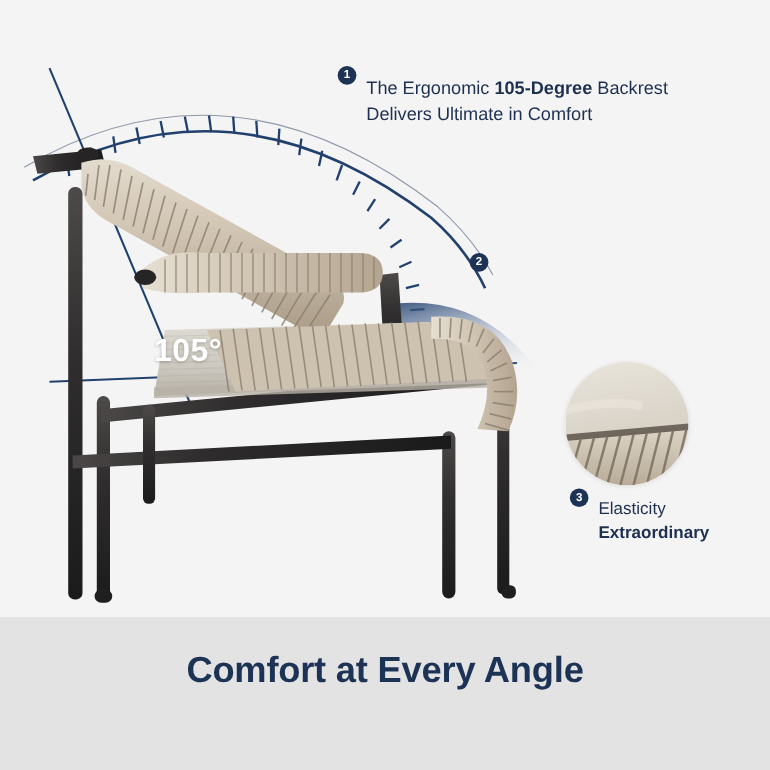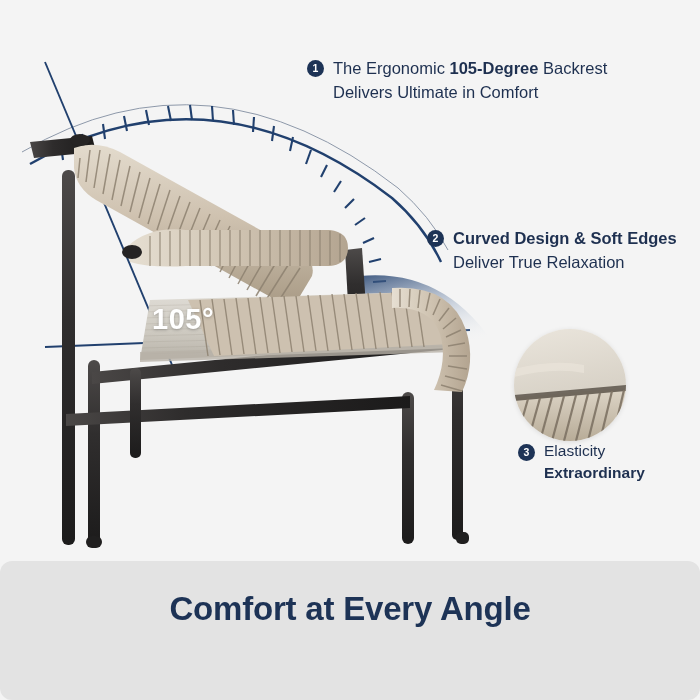--- a/index.html
+++ b/index.html
@@ -35,36 +35,36 @@
     width: 17px; height: 17px;
     border-radius: 50%;
     background: #1d3356;
     color: #ffffff;
     font-size: 10.5px;
     font-weight: bold;
     line-height: 17px;
     text-align: center;
     margin-top: 4px;
   }
-  .callout-text { color: #1e3050; }
+  .callout-text { color: #1e3050; margin-top: 12px; }
   .c-line { display: block; white-space: nowrap; }
   .c1 { left: 307px; top: 56px; }
   .c1 .c-line { font-size: 16.5px; line-height: 24px; }
   .c1 .c-line b { font-weight: bold; }
   .c2 { left: 427px; top: 226px; }
   .c2 .l1 { font-size: 16.5px; line-height: 24px; font-weight: bold; }
   .c2 .l2 { font-size: 16.5px; line-height: 24px; }
   .c3 { left: 518px; top: 440px; }
   .c3 .c-line { font-size: 15.5px; line-height: 22px; }
   .c3 .l2, .c3 .l3 { font-weight: bold; }
 
   
   .angle-label {
     position: absolute;
-    left: 152px; top: 303px;
+    left: 140px; top: 303px;
     font-size: 29px;
     font-weight: bold;
     color: #ffffff;
     letter-spacing: 0.5px;
     text-shadow: 0 1px 3px rgba(60,60,60,.35);
   }
 
   
   .detail-bubble {
     position: absolute;
@@ -74,21 +74,20 @@
     overflow: hidden;
     box-shadow: 0 1px 5px rgba(0,0,0,.10);
   }
 
   
   .banner {
     position: absolute; left: 0; top: 561px;
     width: 700px; height: 139px;
     background: #e3e3e3;
     text-align: center;
-    border-radius: 12px;
   }
   .banner-title {
     margin-top: 29px;
     font-size: 33px;
     font-weight: bold;
     color: #1d3356;
     letter-spacing: -0.2px;
   }
   .banner-sub {
     margin-top: 13px;
@@ -345,24 +344,20 @@
       <span class="callout-text">
         <span class="c-line l1">
           <span>The Ergonomic </span><b>105-Degree</b><span> Backrest</span>
         </span>
         <span class="c-line l2">Delivers Ultimate in Comfort</span>
       </span>
     </div>
 
     <div class="callout c2">
       <span class="badge">2</span>
-      <span class="callout-text">
-        <span class="c-line l1">Curved Design &amp; Soft Edges</span>
-        <span class="c-line l2">Deliver True Relaxation</span>
-      </span>
     </div>
 
     <div class="callout c3">
       <span class="badge">3</span>
       <span class="callout-text">
         <span class="c-line l1">Elasticity</span>
         <span class="c-line l2">Extraordinary</span>
       </span>
     </div>
 

